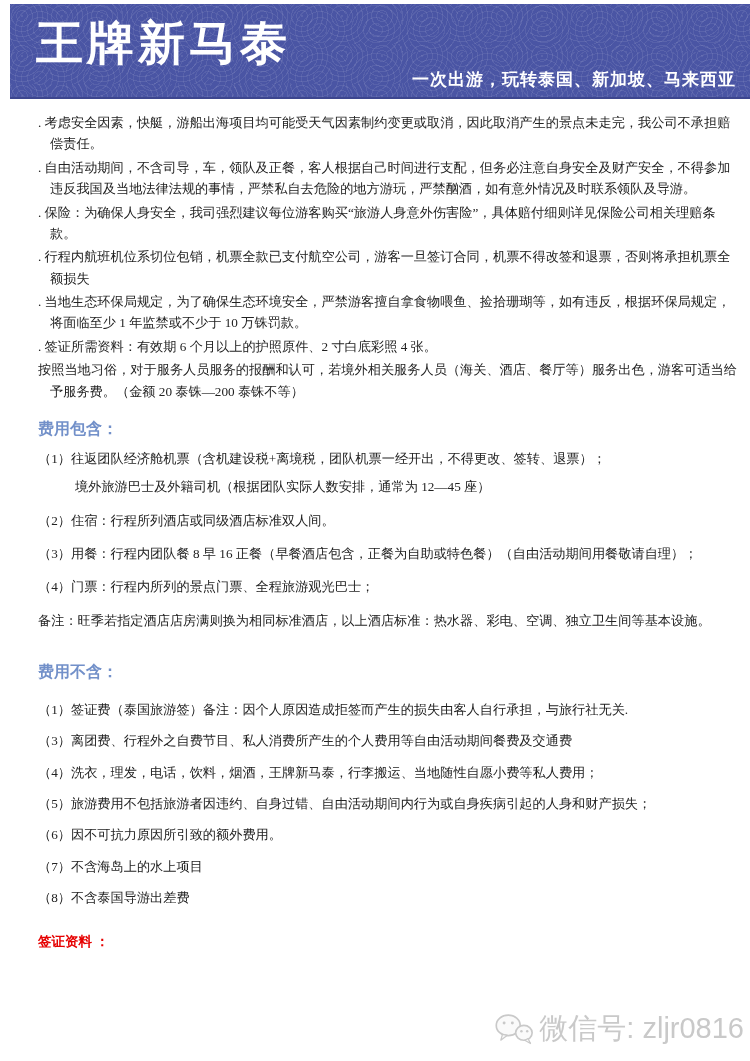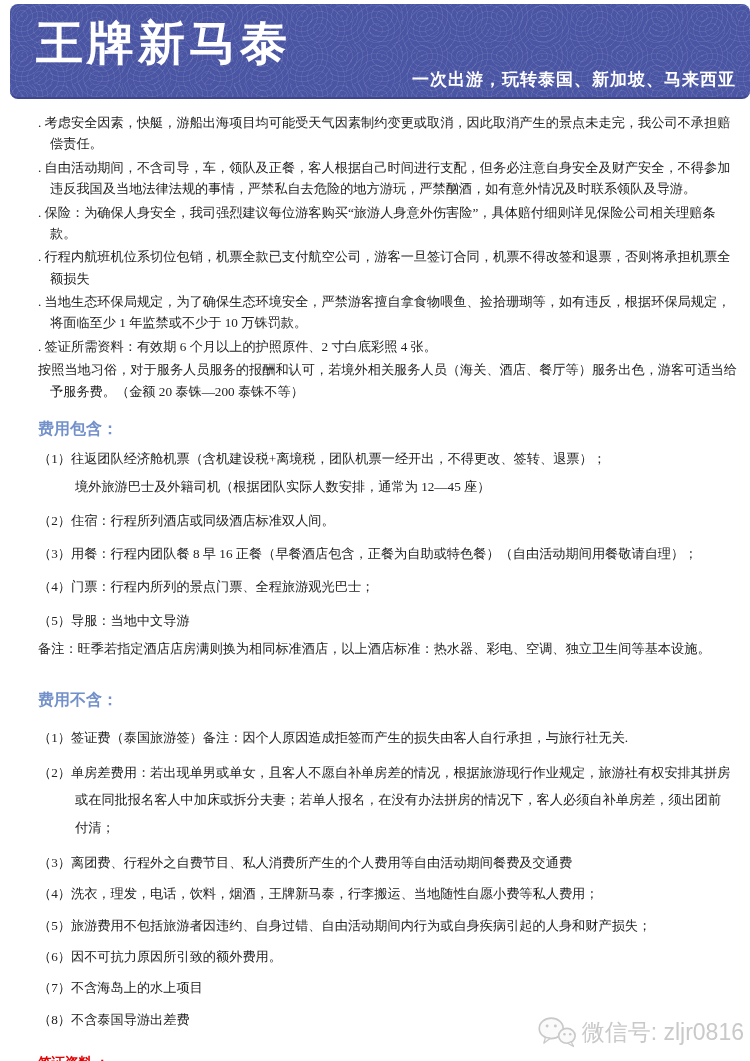--- a/index.html
+++ b/index.html
@@ -10,21 +10,20 @@
   }
   
   .banner {
     position:absolute; top:4px; left:10px; right:0; height:93px;
     background-color:var(--header_bg,#4a55a4);
     background-image:
       repeating-radial-gradient(circle at 12px 12px, rgba(255,255,255,0.09) 0 1px, transparent 1px 5px),
       repeating-radial-gradient(circle at 30px 26px, rgba(255,255,255,0.07) 0 1px, transparent 1px 6px);
     background-size:40px 40px, 56px 48px;
     border-bottom:2px solid #3d468e;
-    border-radius:8px;
   }
   .banner-title {
     position:absolute; left:26px; top:8px;
     font-family:"Liberation Sans","DejaVu Sans",sans-serif;
     font-weight:bold; font-size:47px; letter-spacing:4px; color:#ffffff;
   }
   .banner-sub {
     position:absolute; right:14px; bottom:6px;
     font-family:"Liberation Sans","DejaVu Sans",sans-serif;
     font-weight:bold; font-size:17px; color:#ffffff; letter-spacing:1px;
@@ -47,21 +46,21 @@
   .remark { margin:2px 0 0 0; }
   .ex-list .li { margin-bottom:10px; }
   
   .sec-visa { margin-top:22px; }
   .red-h { color:var(--accent_red,#e60000); font-weight:bold; font-size:13.5px; margin:0; }
   
   .watermark {
     position:absolute; right:6px; bottom:12px;
     display:flex; align-items:center; gap:5px;
     font-family:"Liberation Sans","DejaVu Sans",sans-serif;
-    font-size:23px; color:#c9c9c9;
+    font-size:29px; color:#c9c9c9;
     text-shadow:1px 1px 0 #ffffff;
   }
   .watermark svg { display:block; }
 </style>
 </head>
 <body>
 
 <div class="banner">
   <div class="banner-title">王牌新马泰</div>
   <div class="banner-sub">一次出游，玩转泰国、新加坡、马来西亚</div>
@@ -79,28 +78,26 @@
     <p class="note-p"><span>按照当地习俗，对于服务人员服务的报酬和认可，若境外相关服务人员（海关、酒店、餐厅等）服务出色，游客可适当给予服务费。（金额 20 泰铢—200 泰铢不等）</span></p>
   </div>
 
   <div class="sec-included">
     <p class="sec-h">费用包含：</p>
     <p class="li"><span>（1）</span><span>往返团队经济舱机票（含机建设税+离境税，团队机票一经开出，不得更改、签转、退票）；</span></p>
     <p class="li-sub li-wide">境外旅游巴士及外籍司机（根据团队实际人数安排，通常为 12—45 座）</p>
     <p class="li li-wide"><span>（2）</span><span>住宿：行程所列酒店或同级酒店标准双人间。</span></p>
     <p class="li li-wide"><span>（3）</span><span>用餐：行程内团队餐 8 早 16 正餐（早餐酒店包含，正餐为自助或特色餐）（自由活动期间用餐敬请自理）；</span></p>
     <p class="li li-wide"><span>（4）</span><span>门票：行程内所列的景点门票、全程旅游观光巴士；</span></p>
-    <p class="li"><span>（5）</span><span>导服：当地中文导游</span></p>
     <p class="remark">备注：旺季若指定酒店店房满则换为相同标准酒店，以上酒店标准：热水器、彩电、空调、独立卫生间等基本设施。</p>
   </div>
 
   <div class="sec-excluded ex-list">
     <p class="sec-h" style="margin-bottom:14px;margin-top:28px;">费用不含：</p>
     <p class="li"><span>（1）</span><span>签证费（泰国旅游签）备注：因个人原因造成拒签而产生的损失由客人自行承担，与旅行社无关.</span></p>
-    <p class="li" style="line-height:2.1;"><span>（2）</span><span>单房差费用：若出现单男或单女，且客人不愿自补单房差的情况，根据旅游现行作业规定，旅游社有权安排其拼房或在同批报名客人中加床或拆分夫妻；若单人报名，在没有办法拼房的情况下，客人必须自补单房差，须出团前付清；</span></p>
     <p class="li"><span>（3）</span><span>离团费、行程外之自费节目、私人消费所产生的个人费用等自由活动期间餐费及交通费</span></p>
     <p class="li"><span>（4）</span><span>洗衣，理发，电话，饮料，烟酒，王牌新马泰，行李搬运、当地随性自愿小费等私人费用；</span></p>
     <p class="li"><span>（5）</span><span>旅游费用不包括旅游者因违约、自身过错、自由活动期间内行为或自身疾病引起的人身和财产损失；</span></p>
     <p class="li"><span>（6）</span><span>因不可抗力原因所引致的额外费用。</span></p>
     <p class="li"><span>（7）</span><span>不含海岛上的水上项目</span></p>
     <p class="li"><span>（8）</span><span>不含泰国导游出差费</span></p>
   </div>
 
   <div class="sec-visa">
     <p class="red-h">签证资料 ：</p>

